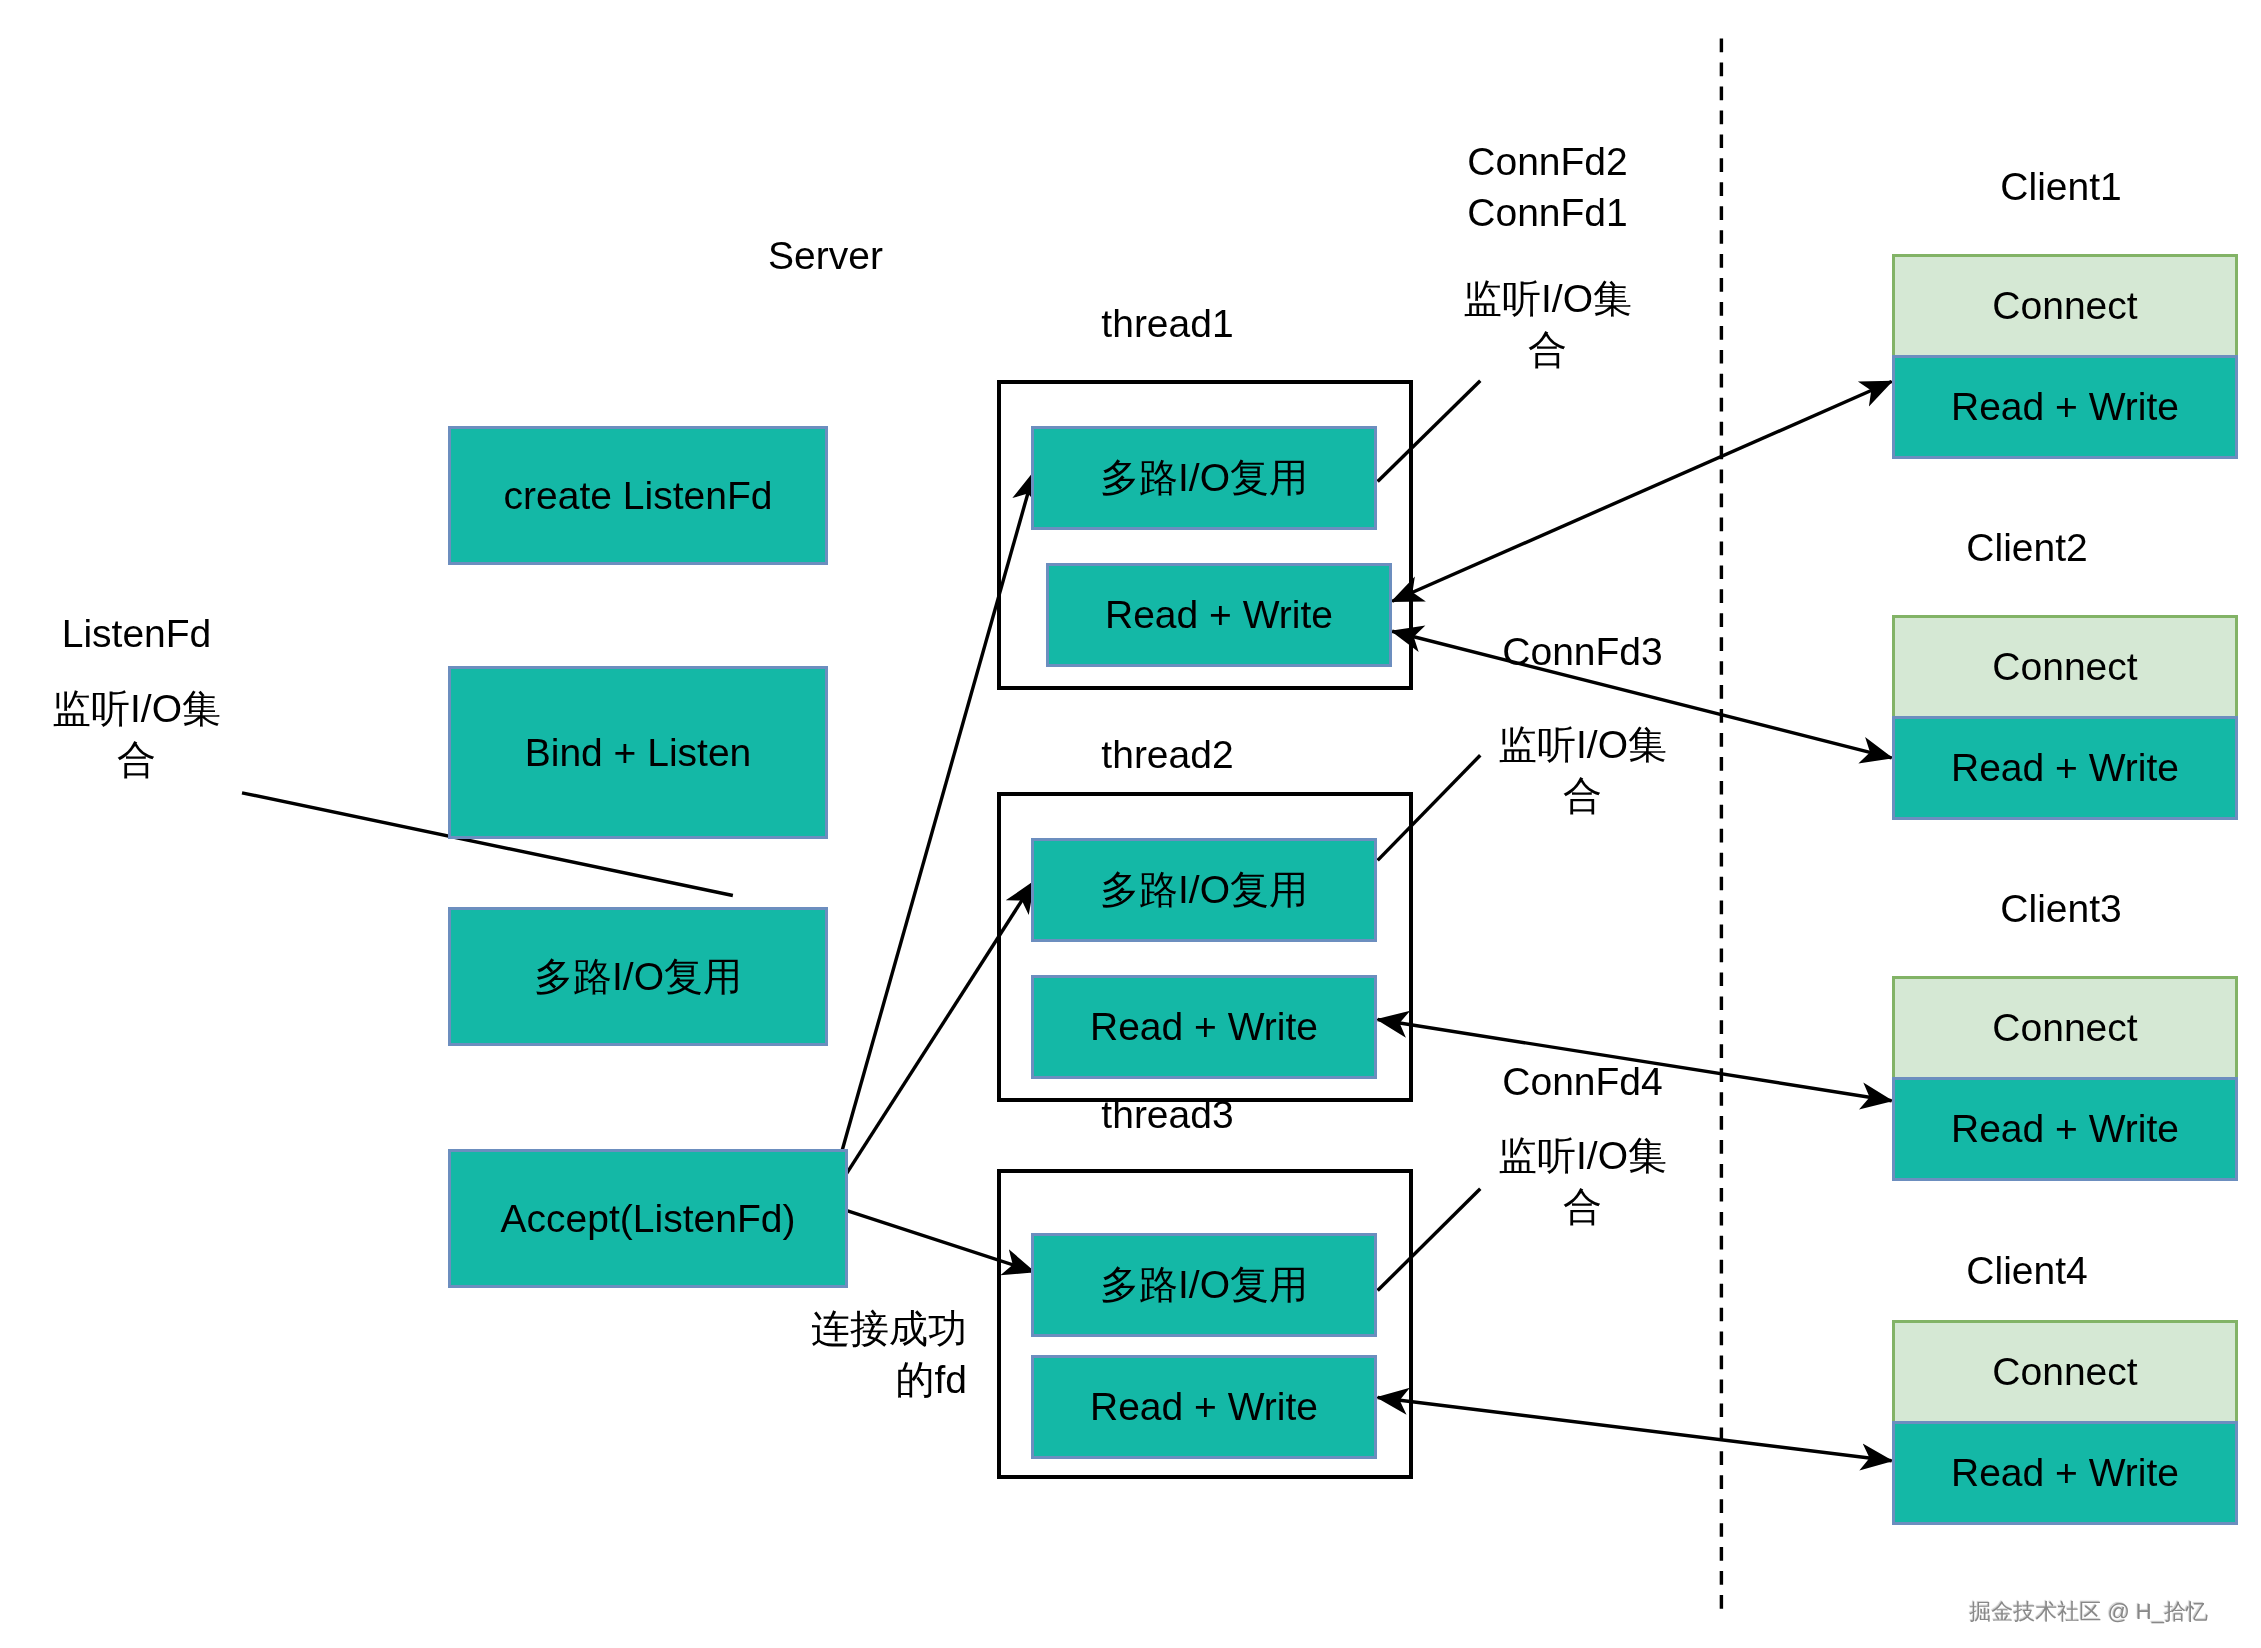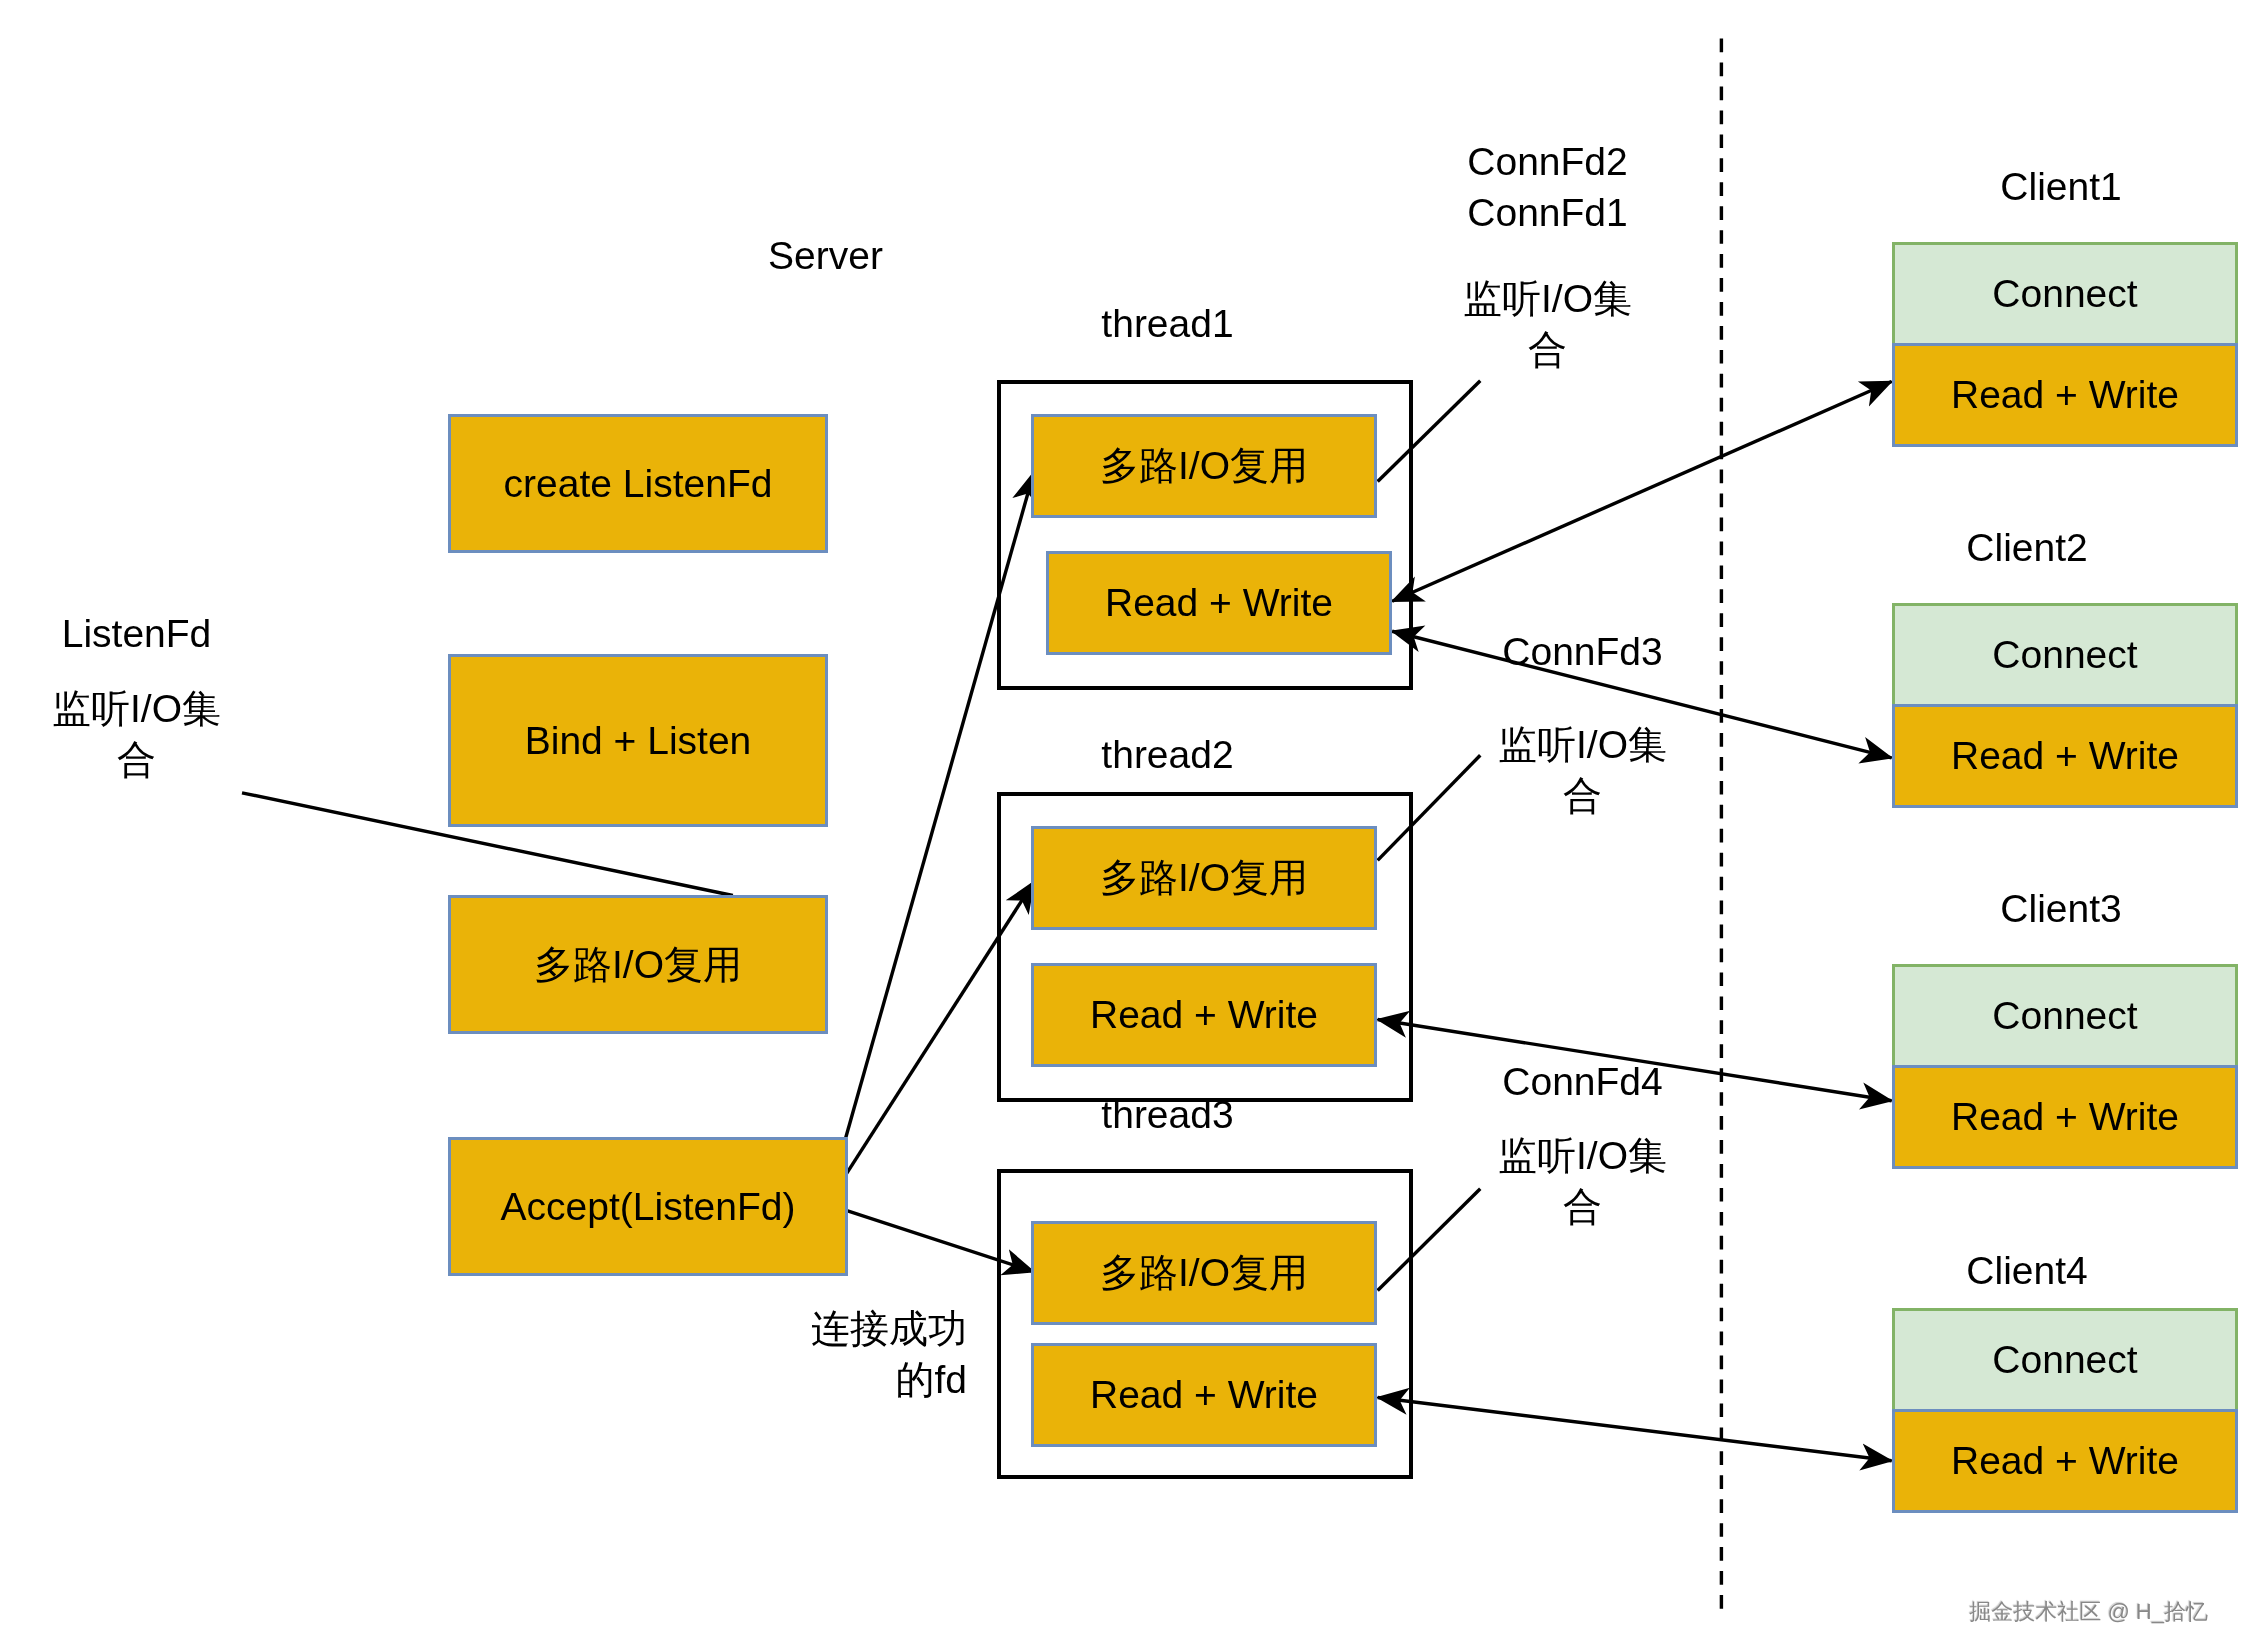--- a/index.html
+++ b/index.html
@@ -1,21 +1,21 @@
 <!DOCTYPE html>
 <html style="font-size:13.7px"><head>
 <meta charset="utf-8">
 <style>
   html, body { margin: 0; padding: 0; background: #ffffff; }
   body { width: 2261px; height: 1649px; overflow: hidden; position: relative;
          font-family: "Liberation Sans", "DejaVu Sans", sans-serif; }
   #canvas { position: absolute; left: 0; top: 0; width: 2261px; height: 1649px; }
   .box { position: absolute; box-sizing: border-box; display: flex; align-items: center;
-         justify-content: center; text-align: center; color: #000; font-size: 39px; }
-  .blue { background: #eab308; border: 3.4px solid #6c8ebf; }
+         justify-content: center; text-align: center; color: #000; font-size: 39px; margin-top: 12px; }
+  .blue { background: #14b8a6; border: 3.4px solid #6c8ebf; }
   .green { background: #d5e8d4; border: 3.4px solid #82b366; }
   .frame { position: absolute; box-sizing: border-box; border: 4.3px solid #000; background: transparent; }
   .label { position: absolute; color: #000; font-size: 39px; text-align: center; line-height: 1.3; white-space: pre-line; }
   .watermark { position: absolute; right: 53px; bottom: 22px; font-size: 22px; color: #888;
                text-shadow: 0.9px 0.9px 0.9px #fff, -0.9px -0.9px 0.9px #ccc; }
 </style>
 </head>
 <body>
 
 <svg id="canvas" xmlns="http://www.w3.org/2000/svg" width="2261" height="1649" viewBox="0 0 2644 1928">

